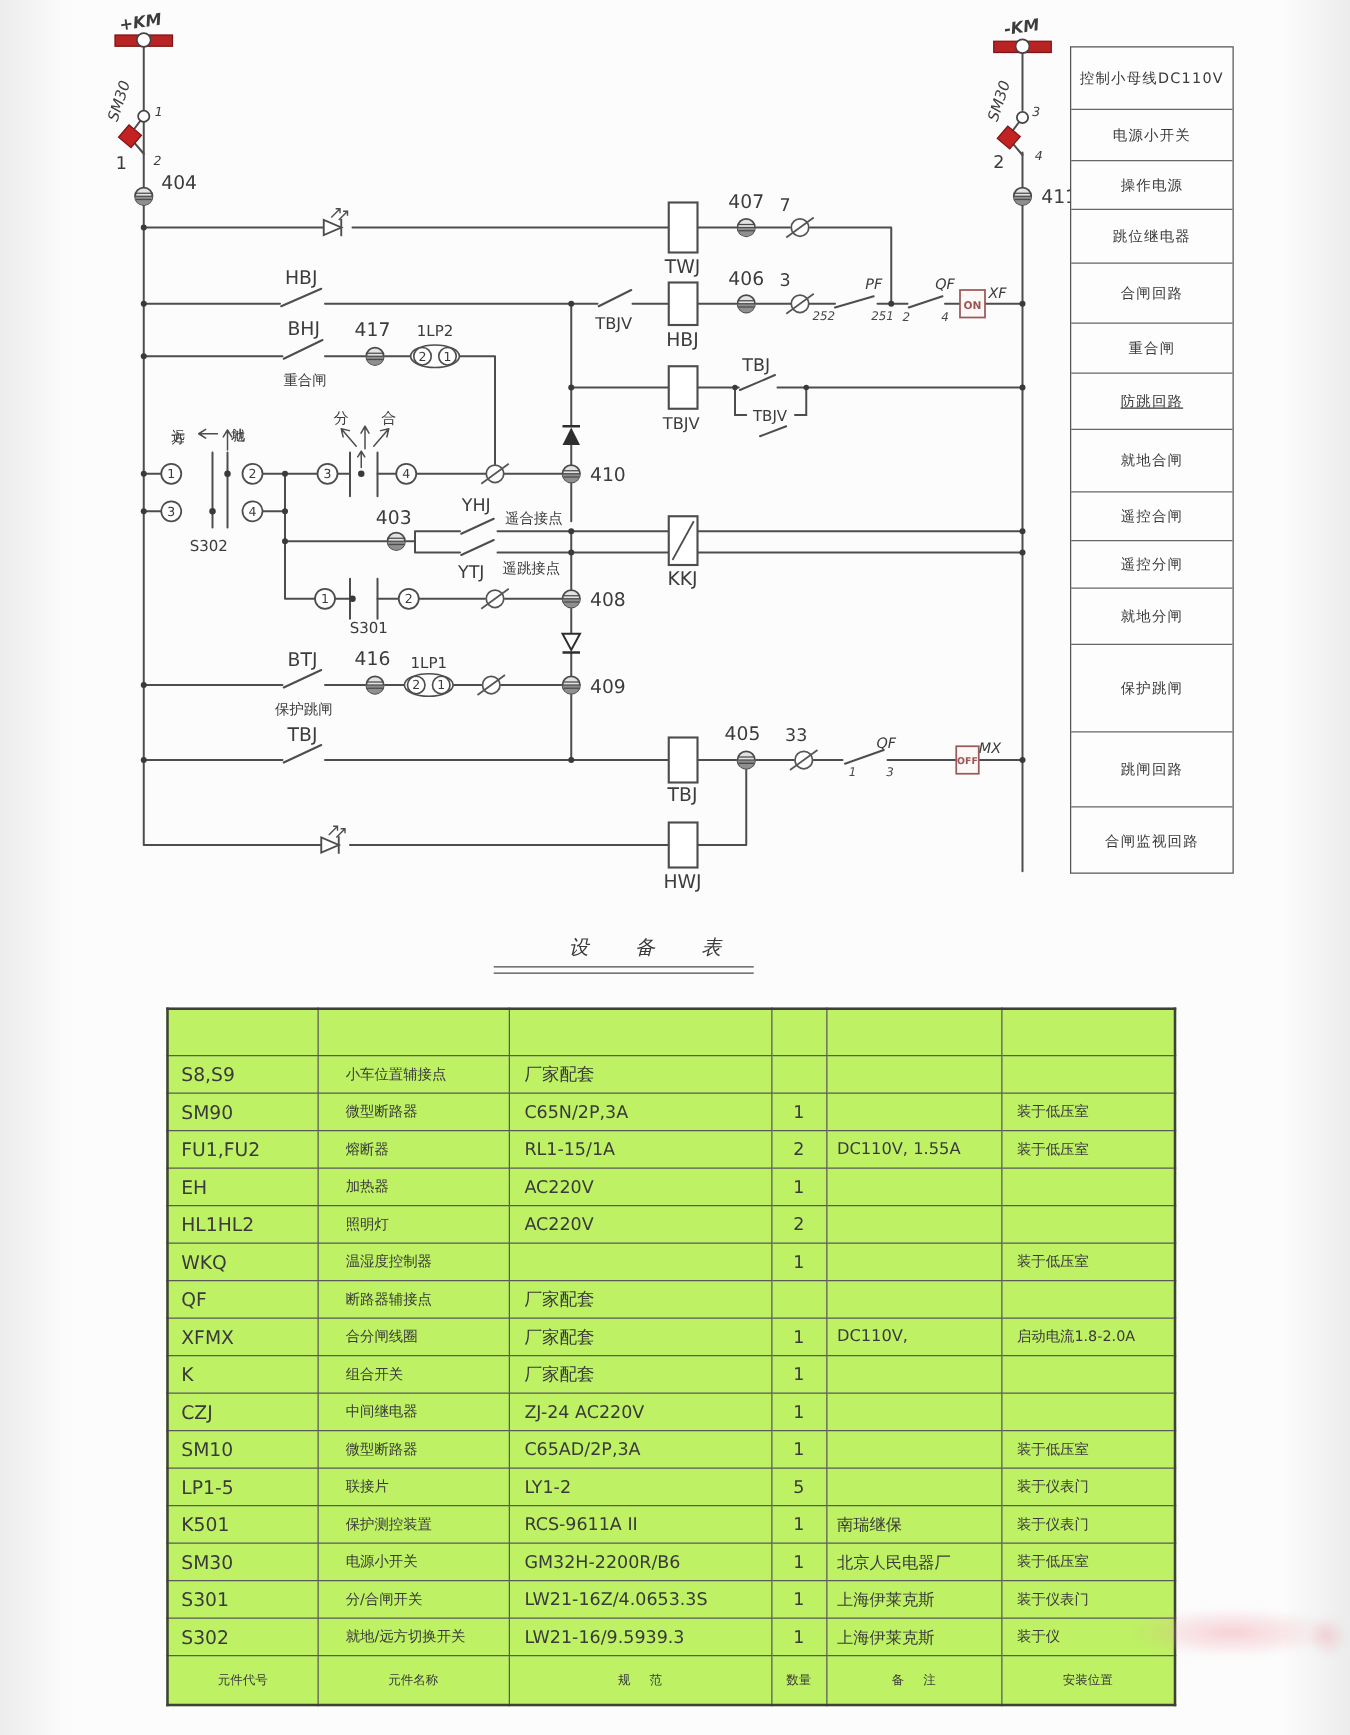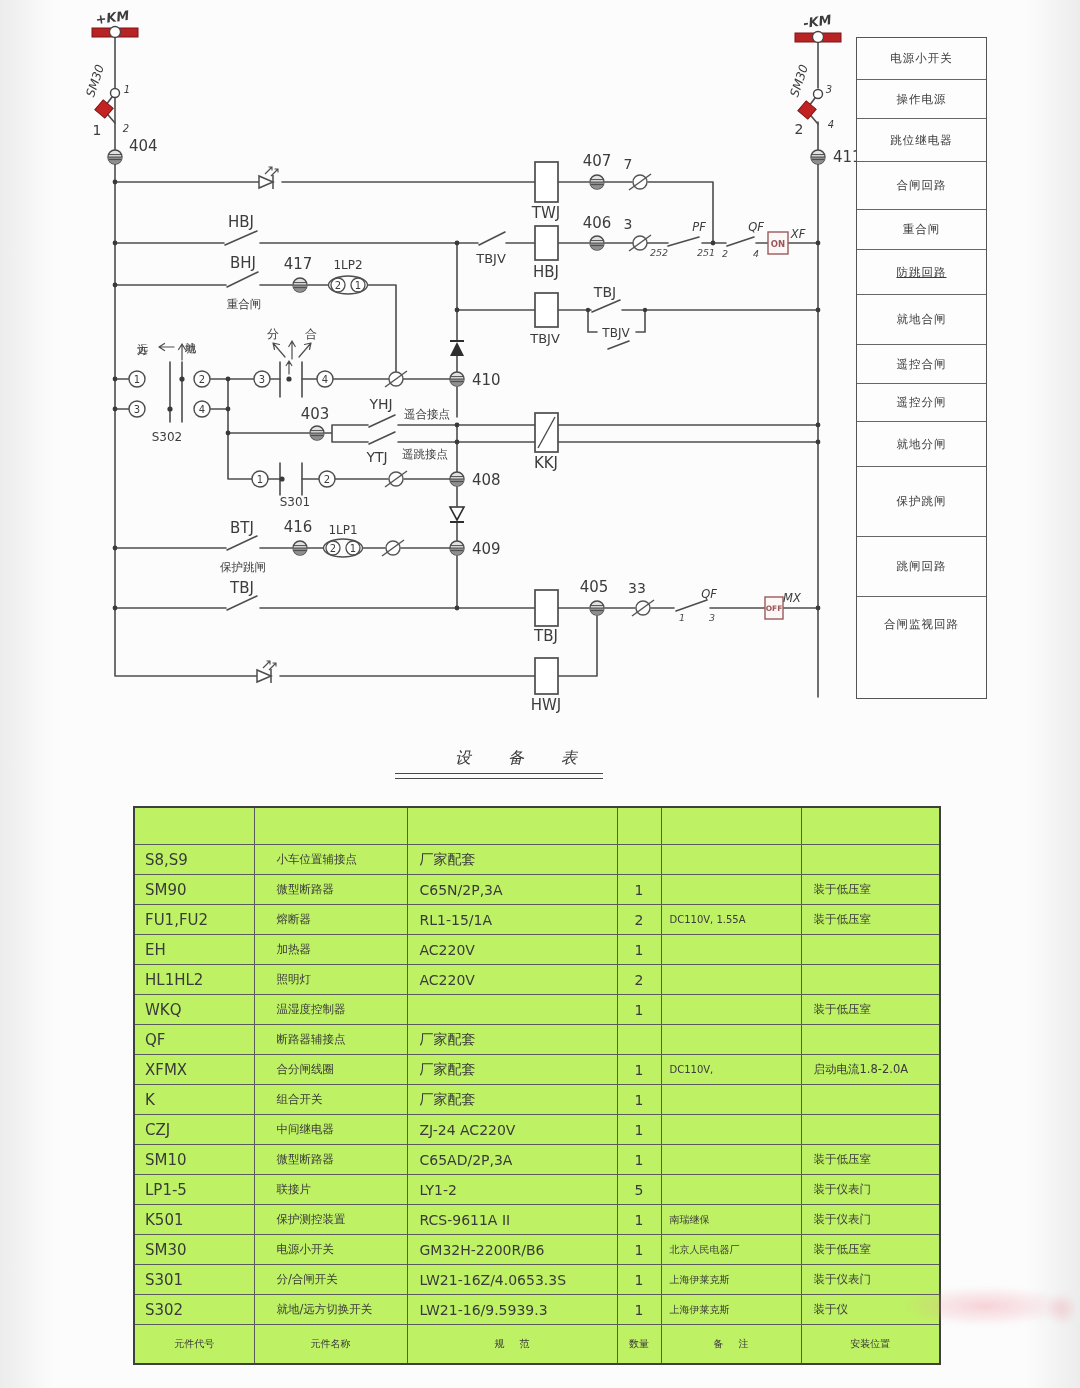--- a/index.html
+++ b/index.html
@@ -50,21 +50,21 @@
   #equip{position:absolute;left:133px;top:806px;width:806px;border-collapse:collapse;table-layout:fixed;
     border:2px solid #3f3f3f;background:#bef264;}
   #equip td{border:1px solid #5a5a5a;height:29px;padding:0;vertical-align:middle;
     overflow:hidden;white-space:nowrap;}
   #equip tr.empty-row td{height:36px;}
   #equip tr.footer-row td{height:38px;text-align:center;font-size:10px;word-spacing:12px;padding-left:0;}
   .c0{font-size:15px;padding-left:10px!important;}
   .c1{font-size:11.5px;padding-left:22px!important;}
   .c2{font-size:14px;padding-left:12px!important;}
   .c3{font-size:14px;text-align:center;}
-  .c4{font-size:10px;padding-left:8px!important;}
+  .c4{font-size:13px;padding-left:8px!important;}
   .c5{font-size:11.5px;padding-left:12px!important;}
 
   
   .smudge{position:absolute;border-radius:50%;pointer-events:none;
     background:radial-gradient(closest-side,rgba(238,150,162,.42),rgba(238,150,162,0));filter:blur(2px);}
 </style>
 </head>
 <body>
 
 <div id="page">
@@ -325,20 +325,21 @@
     </g>
 
     <g>
       <use href="#led" x="266" y="676"></use>
       <rect class="coil" x="535" y="658" width="23" height="36"></rect>
       <text class="t15" x="546" y="710">HWJ</text>
     </g>
   </svg>
 
   <div id="legend">
+      <div class="legend-row" style="height: 49px;">控制小母线DC110V</div>
       <div class="legend-row" style="height: 41px;">电源小开关</div>
       <div class="legend-row" style="height: 39px;">操作电源</div>
       <div class="legend-row" style="height: 43px;">跳位继电器</div>
       <div class="legend-row" style="height: 48px;">合闸回路</div>
       <div class="legend-row" style="height: 40px;">重合闸</div>
       <div class="legend-row" style="height: 45px; text-decoration: underline;">防跳回路</div>
       <div class="legend-row" style="height: 50px;">就地合闸</div>
       <div class="legend-row" style="height: 39px;">遥控合闸</div>
       <div class="legend-row" style="height: 38px;">遥控分闸</div>
       <div class="legend-row" style="height: 45px;">就地分闸</div>

